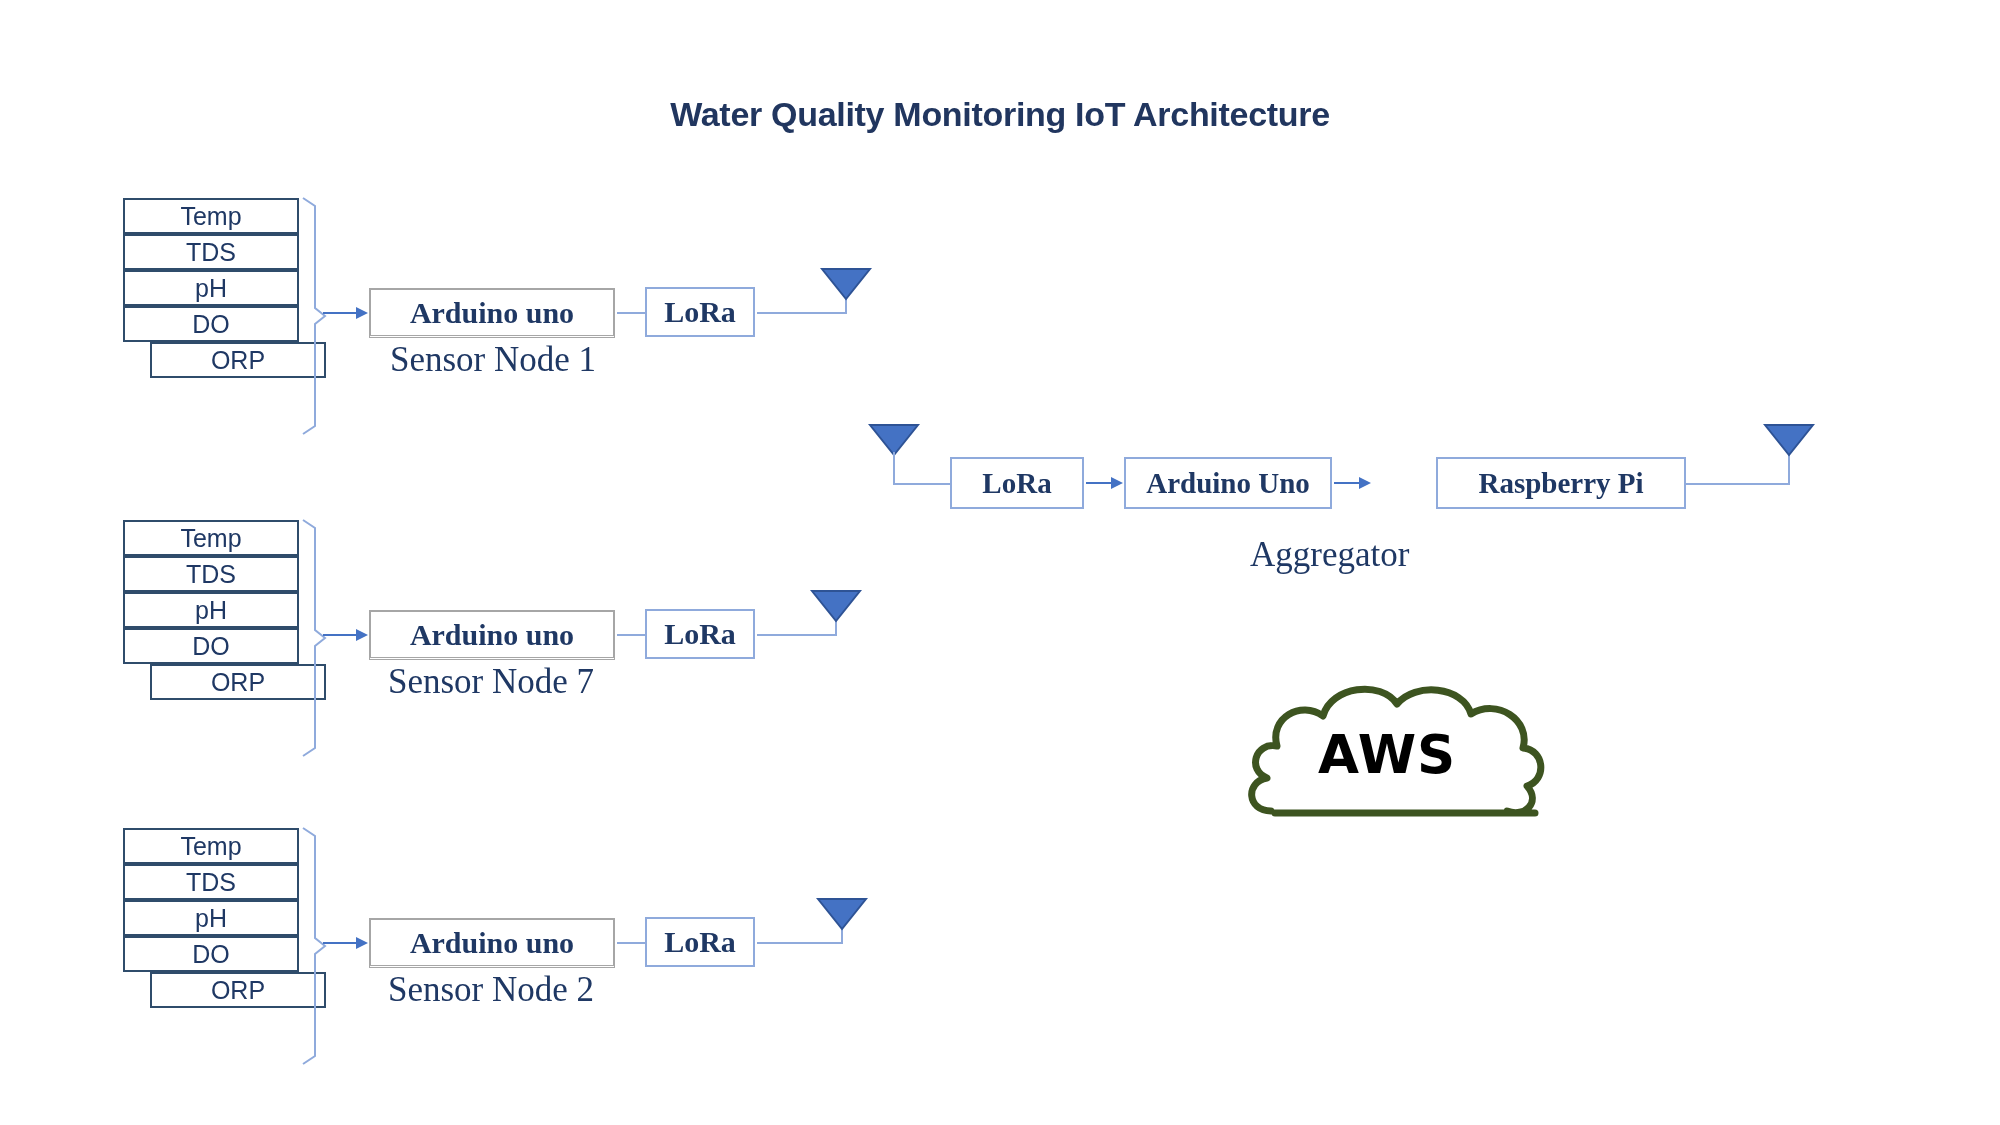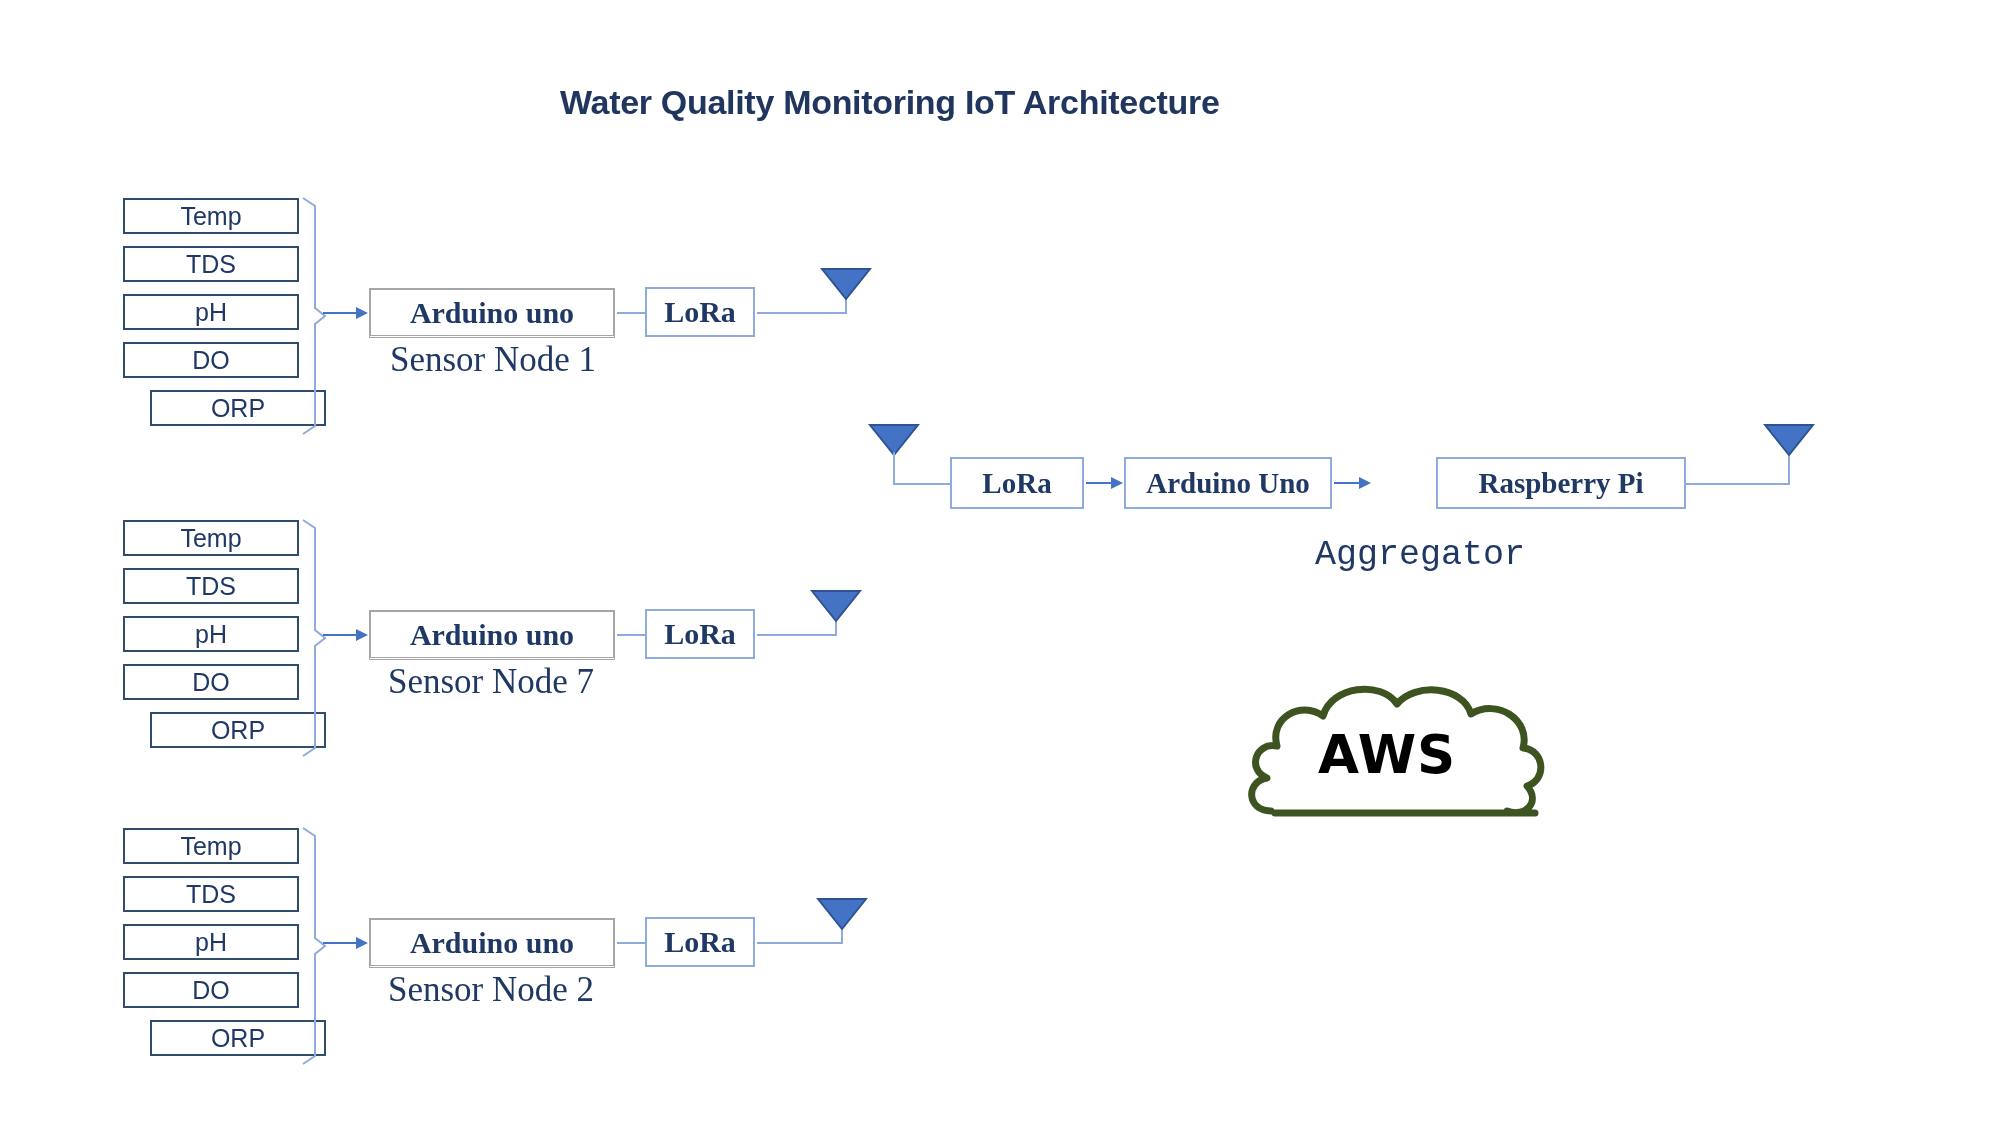--- a/index.html
+++ b/index.html
@@ -15,23 +15,23 @@
     width: 2000px;
     height: 1125px;
     background: #ffffff;
     overflow: hidden;
   }
 
   
   .title-block {
     position: absolute;
     left: 560px;
-    top: 82px;
+    top: 94px;
     width: 880px;
-    text-align: left;
+    text-align: center;
   }
   .title-line1 {
     font-family: "Liberation Sans", sans-serif;
     font-size: 34px;
     font-weight: bold;
     color: #21365F;
     letter-spacing: -0.3px;
     line-height: 1.18;
   }
   .title-line2 {
@@ -51,21 +51,20 @@
     box-sizing: border-box;
     width: 176px;
     height: 36px;
     border: 2px solid #2F4C6B;
     background: #ffffff;
     color: #1F3864;
     font-family: "Liberation Sans", sans-serif;
     font-size: 25px;
     line-height: 32px;
     text-align: center;
-    margin-bottom: 12px;
   }
   .sensor-box:last-child { margin-bottom: 0; margin-left: 27px; }
 
   
   .brace {
     position: absolute;
     width: 26px;
   }
   .brace svg { display: block; }
 
@@ -289,21 +288,21 @@
   <div class="node-box agg-box" style="left:1436px; top:457px; width:250px;">Raspberry Pi</div>
 
   <div class="line-h" style="left:1686px; top:483px; width:104px;"></div>
   <div class="line-v" style="left:1788px; top:452px; height:33px;"></div>
   <div class="antenna" style="left:1763px; top:423px;">
     <svg width="52" height="34" viewBox="0 0 52 34">
       <polygon points="2,2 50,2 26,32" fill="#4472C4" stroke="#2E5395" stroke-width="2"></polygon>
     </svg>
   </div>
 
-  <div class="caption" style="left:1315px; top:535px;font-family:Liberation Mono, monospace;">Aggregator</div>
+  <div class="caption" style="left:1250px; top:535px;">Aggregator</div>
 
   <div class="cloud" style="left:1235px; top:678px;">
     <svg width="320" height="145" viewBox="0 0 320 145">
       <path d="M 40 135
                L 300 135
                M 36 133
                C 12 133 10 104 32 100
                C 12 92 20 64 42 68
                C 34 40 66 22 88 38
                C 96 8 146 2 162 26

